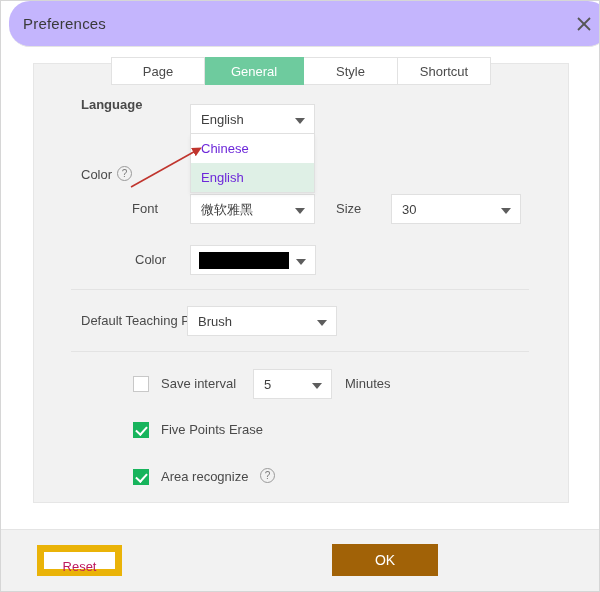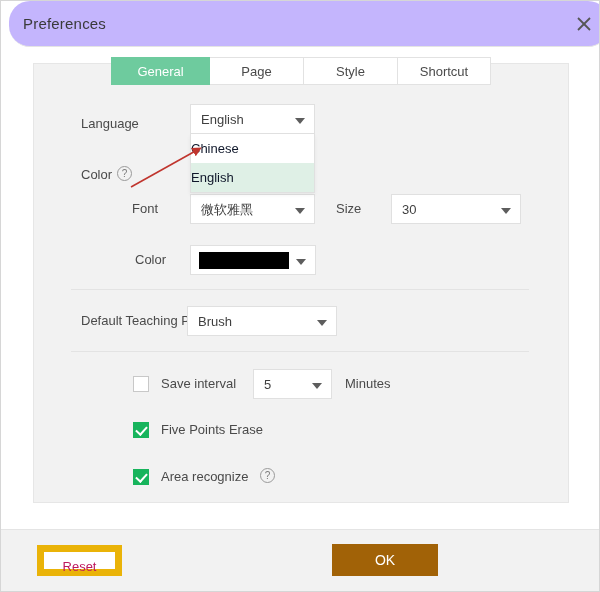--- a/index.html
+++ b/index.html
@@ -129,41 +129,42 @@
     position: absolute;
     right: 9px;
     top: 13px;
     width: 0; height: 0;
     border-left: 5px solid transparent;
     border-right: 5px solid transparent;
     border-top: 6px solid #5d5d5d;
   }
 
   
-  #lbl-language { left: 80px; top: 115px; }
+  #lbl-language { left: 80px; top: 96px; font-weight: bold; }
   #sel-language { left: 189px; top: 103px; width: 125px; z-index: 12; }
 
   
   .dropdown-list {
     position: absolute;
     left: 189px;
     top: 133px;
     width: 125px;
     background: #ffffff;
     border: 1px solid #e0e0e0;
     border-top: none;
     box-sizing: border-box;
     z-index: 11;
     box-shadow: 0 2px 4px rgba(0,0,0,0.05);
   }
   .dd-item {
     height: 29px;
     line-height: 29px;
-    font-size: 13px;
-    color: #0f172a;
+    padding-left: 10px;
+    font-size: 13px;
+    color: #6d28d9;
     cursor: pointer;
     box-sizing: border-box;
   }
   .dd-item.sel {
     background: #dff0e6;
   }
 
   
   #lbl-text { left: 80px; top: 166px; }
   .help-icon {
@@ -330,22 +331,22 @@
     <div class="title-text">Preferences</div>
     <div class="close-btn">
       <svg width="30" height="30" viewBox="0 0 30 30" aria-hidden="true">
         <line x1="9" y1="9" x2="21" y2="21" stroke="#555" stroke-width="1.8"></line>
         <line x1="21" y1="9" x2="9" y2="21" stroke="#555" stroke-width="1.8"></line>
       </svg>
     </div>
   </div>
 
   <div class="tabstrip">
+    <div class="tab w-page">Page</div>
     <div class="tab active w-general">General</div>
-    <div class="tab w-page">Page</div>
     <div class="tab w-style">Style</div>
     <div class="tab w-shortcut">Shortcut</div>
   </div>
 
   <div class="panel"></div>
 
   <div class="row-label" id="lbl-language">Language</div>
   <div class="select" id="sel-language">
     <span class="sel-value">English</span>
     <span class="caret"></span>

